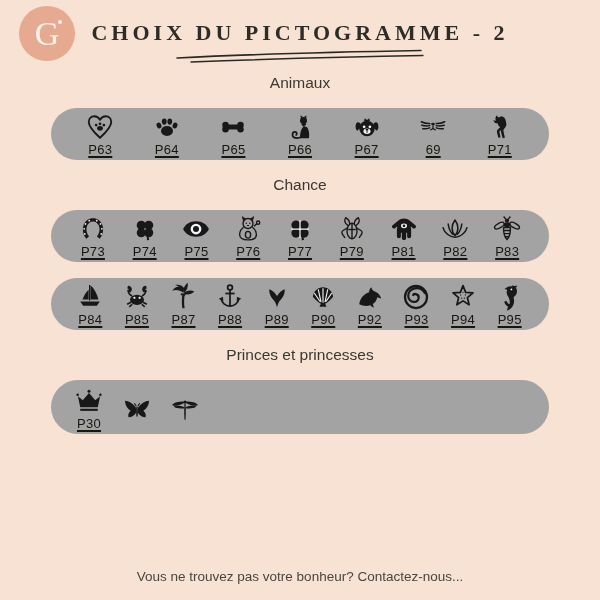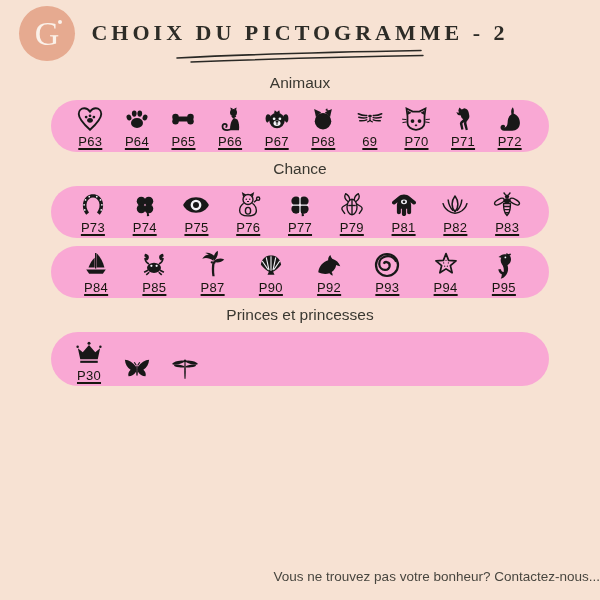--- a/index.html
+++ b/index.html
@@ -41,33 +41,33 @@
   .category{margin-top:6px;}
   .cat-title{
     text-align:center;
     font-size:15.5px;
     color:#3a3831;
     margin:6px 0 4px 0;
     font-weight:normal;
   }
   .pill{
     width:498px;
-    margin:8px auto;
-    background:#f9a8d4;
+    margin:16px auto;
+    background:#a3a3a3;
     border-radius:27px;
     min-height:52px;
     display:flex;
     align-items:center;
     justify-content:space-between;
     padding:3px 16px;
     box-sizing:border-box;
   }
   .pill.sparse{
     justify-content:flex-start;
-    align-items:flex-end;
+    align-items:center;
     min-height:46px;
     padding-top:6px;
     gap:4px;
   }
   .cell{
     flex:1 1 0;
     display:flex;flex-direction:column;align-items:center;
     min-width:0;
   }
   .pill.sparse .cell{flex:0 0 auto;width:44px;}
@@ -77,21 +77,21 @@
     color:#17160f;
     text-decoration:underline;
     text-underline-offset:2px;
     text-decoration-thickness:1.5px;
     margin-top:0px;
     letter-spacing:.3px;
   }
   .plabel:empty{display:none;}
   .footer{
     position:absolute;left:0;right:0;bottom:16px;
-    text-align:right;
+    text-align:center;
     font-size:13.5px;
     color:#48463f;
   }
 </style>
 </head>
 <body>
 
 <div class="logo">
   <span class="g">G</span>
   <span class="dot"></span>
@@ -169,71 +169,36 @@
               <ellipse cx="12" cy="15.3" rx="2.8" ry="2.2" fill="#f3f2f7"></ellipse>
               <ellipse cx="12" cy="14.2" rx="1.2" ry=".8" fill="#181818"></ellipse>
               <path d="M12 15v1.7" stroke="#181818" stroke-width=".8"></path>
             </svg>
           </span>
           <span class="plabel">P67</span>
         </div>
         <div class="cell">
           <span class="icon">
             <svg viewBox="0 0 24 24">
-              <circle cx="12" cy="13.8" r="6.6" fill="#181818"></circle>
-              <path d="M6.4 10.6L4.9 3.9l5.6 2.7z" fill="#181818"></path>
-              <path d="M17.6 10.6l1.5-6.7-5.6 2.7z" fill="#181818"></path>
-              <path d="M13.8 4.7l1.5-1.4.6 1.9 1.9-.5-1 1.8z" fill="#181818"></path>
-            </svg>
-          </span>
-          <span class="plabel">P68</span>
-        </div>
-        <div class="cell">
-          <span class="icon">
-            <svg viewBox="0 0 24 24">
               <g fill="none" stroke="#181818" stroke-width="1.2" stroke-linecap="round">
                 <path d="M2.6 7.8c2.6 1.2 4.8 1.6 6.8 1.4M3 10.6c2.4.6 4.5.7 6.4.3M3.8 13.4c2.2.2 4.1-.1 5.6-.7M21.4 7.8c-2.6 1.2-4.8 1.6-6.8 1.4M21 10.6c-2.4.6-4.5.7-6.4.3M20.2 13.4c-2.2.2-4.1-.1-5.6-.7"></path>
               </g>
               <ellipse cx="12" cy="9.6" rx="1.5" ry="1.1" fill="#181818"></ellipse>
               <path d="M12 10.7v2.1m0 0c-.4 1-1.3 1.5-2.3 1.4m2.3-1.4c.4 1 1.3 1.5 2.3 1.4" fill="none" stroke="#181818" stroke-width="1"></path>
             </svg>
           </span>
           <span class="plabel">69</span>
         </div>
         <div class="cell">
           <span class="icon">
             <svg viewBox="0 0 24 24">
-              <path d="M5.2 9.8L4.4 3.6l5 2.5h5.2l5-2.5-.8 6.2v5.4c0 3-3 5.4-6.8 5.4s-6.8-2.4-6.8-5.4z" fill="none" stroke="#181818" stroke-width="1.4"></path>
-              <path d="M5.6 8.6l-.5-3.4 3.3 1.7z" fill="#181818"></path>
-              <path d="M18.4 8.6l.5-3.4-3.3 1.7z" fill="#181818"></path>
-              <circle cx="9.2" cy="13.6" r="1.5" fill="#181818"></circle>
-              <circle cx="14.8" cy="13.6" r="1.5" fill="#181818"></circle>
-              <path d="M11.2 16.6l.8.7.8-.7" fill="none" stroke="#181818" stroke-width="1"></path>
-              <g stroke="#181818" stroke-width="1" stroke-linecap="round">
-                <path d="M1.4 12.2l2.6.2M1.6 14.8l2.5-.4M22.6 12.2l-2.6.2M22.4 14.8l-2.5-.4"></path>
-              </g>
-            </svg>
-          </span>
-          <span class="plabel">P70</span>
-        </div>
-        <div class="cell">
-          <span class="icon">
-            <svg viewBox="0 0 24 24">
               <path d="M9.1 2.8l1.9 1.5 2-1c1.9.3 3.1 1.5 3.5 3.3l.5 2.4c.3 1.5-.2 2.9-1.3 3.9-.8.7-1.1 1.6-.9 2.6l1.1 5-1.7.4-1.4-4.7c-.2-.6-.1-1.2.2-1.8l-1.5 1.1.9 4.6-1.7.4-1.1-4.1c-.3-1.1.1-2.2 1-2.9l1.6-1.3c-1.1-.6-1.8-1.7-1.9-3l-2.3-.5L6.6 6.5l2.1.4-.4-2z" fill="#181818"></path>
             </svg>
           </span>
           <span class="plabel">P71</span>
-        </div>
-        <div class="cell">
-          <span class="icon">
-            <svg viewBox="0 0 24 24">
-              <path d="M13.2 8.1c-.6-2.2-.2-4.3 1.1-5.6.8 1.5 1 3.3.6 5 3.2 1.2 5.2 4.3 5 8-.2 3.4-2.7 5.8-6.2 5.8H7.3c-1.7 0-2.9-1-2.9-2.5 0-1.3.9-2.2 2.1-2.2.9 0 1.6.6 1.6 1.5l-.6.9c1.6-.6 2.6-2.2 2.6-4.3 0-3 1.2-5.4 3.1-6.6z" fill="#181818"></path>
-            </svg>
-          </span>
-          <span class="plabel">P72</span>
         </div>
       </div>
     </section>
     <section class="category">
       <h2 class="cat-title">Chance</h2>
       <div class="pill">
         <div class="cell">
           <span class="icon">
             <svg viewBox="0 0 24 24">
               <path d="M6.6 19.8C4.1 16.9 3.2 12.4 4.5 8.8 5.7 5.4 8.6 3.4 12 3.4s6.3 2 7.5 5.4c1.3 3.6.4 8.1-2.1 11l-2.2-1.9c1.9-2.2 2.6-5.6 1.6-8.3-.8-2.2-2.7-3.6-4.8-3.6s-4 1.4-4.8 3.6c-1 2.7-.3 6.1 1.6 8.3z" fill="#181818"></path>
@@ -407,20 +372,43 @@
               </g>
               <circle cx="11" cy="9.8" r=".9" fill="#181818"></circle>
               <circle cx="13.2" cy="10" r=".9" fill="#181818"></circle>
             </svg>
           </span>
           <span class="plabel">P87</span>
         </div>
         <div class="cell">
           <span class="icon">
             <svg viewBox="0 0 24 24">
+              <g fill="none" stroke="#181818" stroke-width="1.4">
+                <circle cx="12" cy="4.4" r="1.9"></circle>
+                <path d="M12 6.3v12.9"></path>
+                <path d="M8.3 9.2h7.4"></path>
+                <path d="M4.9 12.9c.5 3.9 3.4 6.3 7.1 6.3s6.6-2.4 7.1-6.3"></path>
+              </g>
+              <path d="M3 13.4l3.4-1.6.2 3.7z" fill="#181818"></path>
+              <path d="M21 13.4l-3.4-1.6-.2 3.7z" fill="#181818"></path>
+            </svg>
+          </span>
+          <span class="plabel">P88</span>
+        </div>
+        <div class="cell">
+          <span class="icon">
+            <svg viewBox="0 0 24 24">
+              <path d="M12 20.6c-.4-2.6-1.3-4.7-2.8-6.3C6.8 11.8 5.6 9 5.8 5.7c2.5 1 4.6 2.8 5.8 5.1h.8c1.2-2.3 3.3-4.1 5.8-5.1.2 3.3-1 6.1-3.4 8.6-1.5 1.6-2.4 3.7-2.8 6.3z" fill="#181818"></path>
+            </svg>
+          </span>
+          <span class="plabel">P89</span>
+        </div>
+        <div class="cell">
+          <span class="icon">
+            <svg viewBox="0 0 24 24">
               <path d="M12 4.2c-4.2 0-7.6 3.2-8.1 7.6 2.4 2.9 4.8 4.7 6.4 5.5l-1.1 2.5h5.6l-1.1-2.5c1.6-.8 4-2.6 6.4-5.5-.5-4.4-3.9-7.6-8.1-7.6z" fill="#181818"></path>
               <g stroke="#f3f2f7" stroke-width=".9" fill="none">
                 <path d="M12 5v11.5M8.2 5.9l2.2 10.2M15.8 5.9l-2.2 10.2M5 8.8l4.6 6.8M19 8.8l-4.6 6.8"></path>
               </g>
             </svg>
           </span>
           <span class="plabel">P90</span>
         </div>
         <div class="cell">
           <span class="icon">

